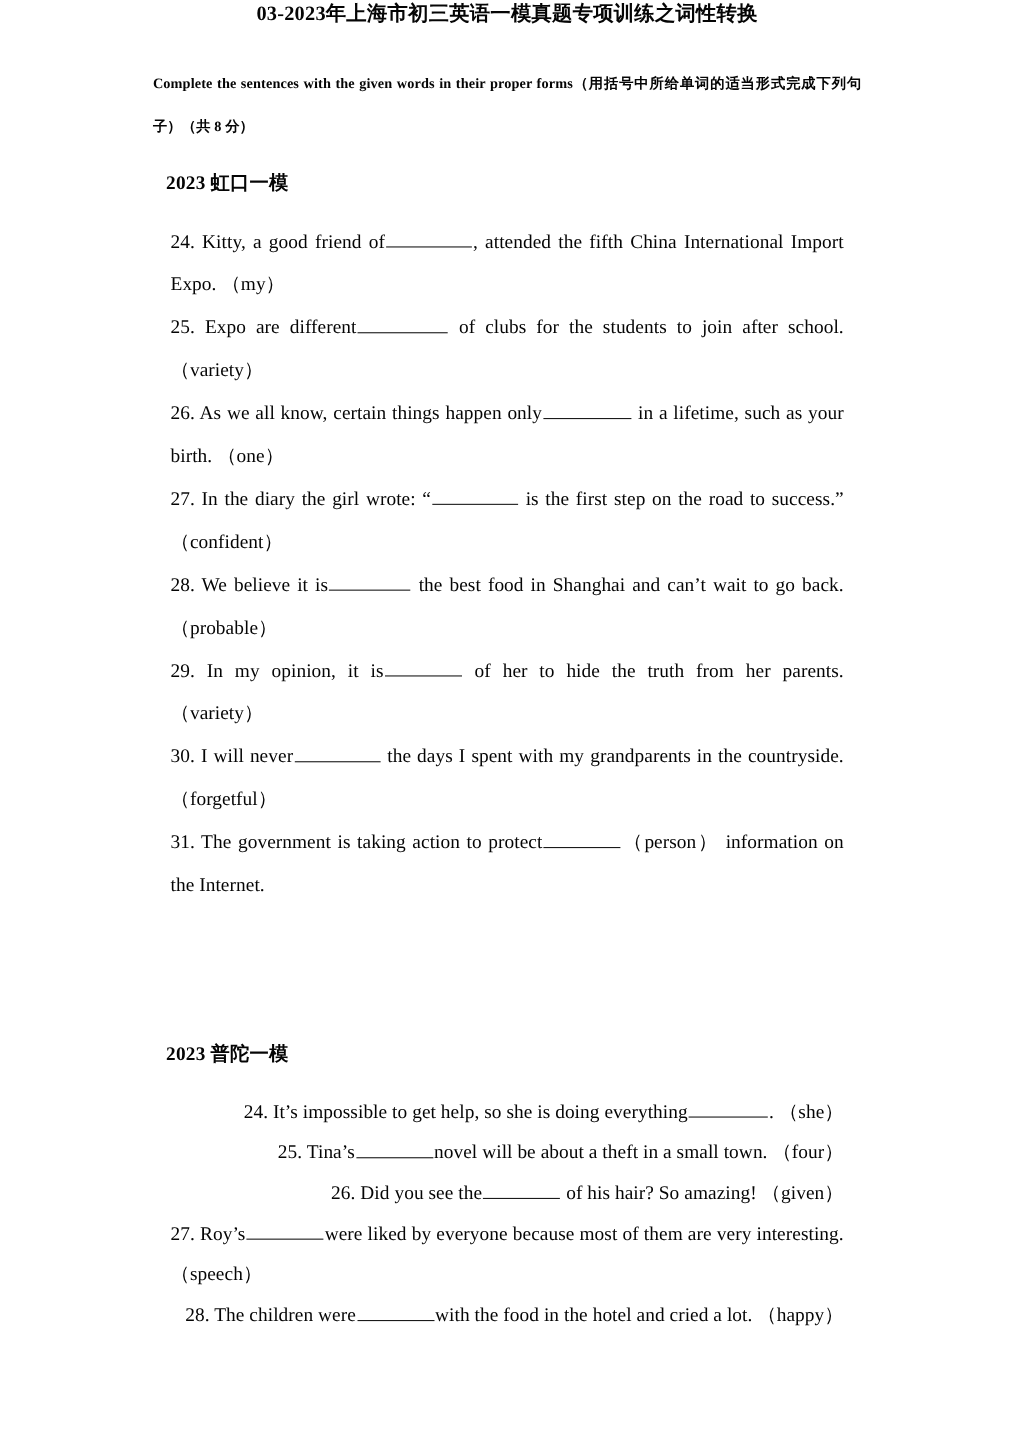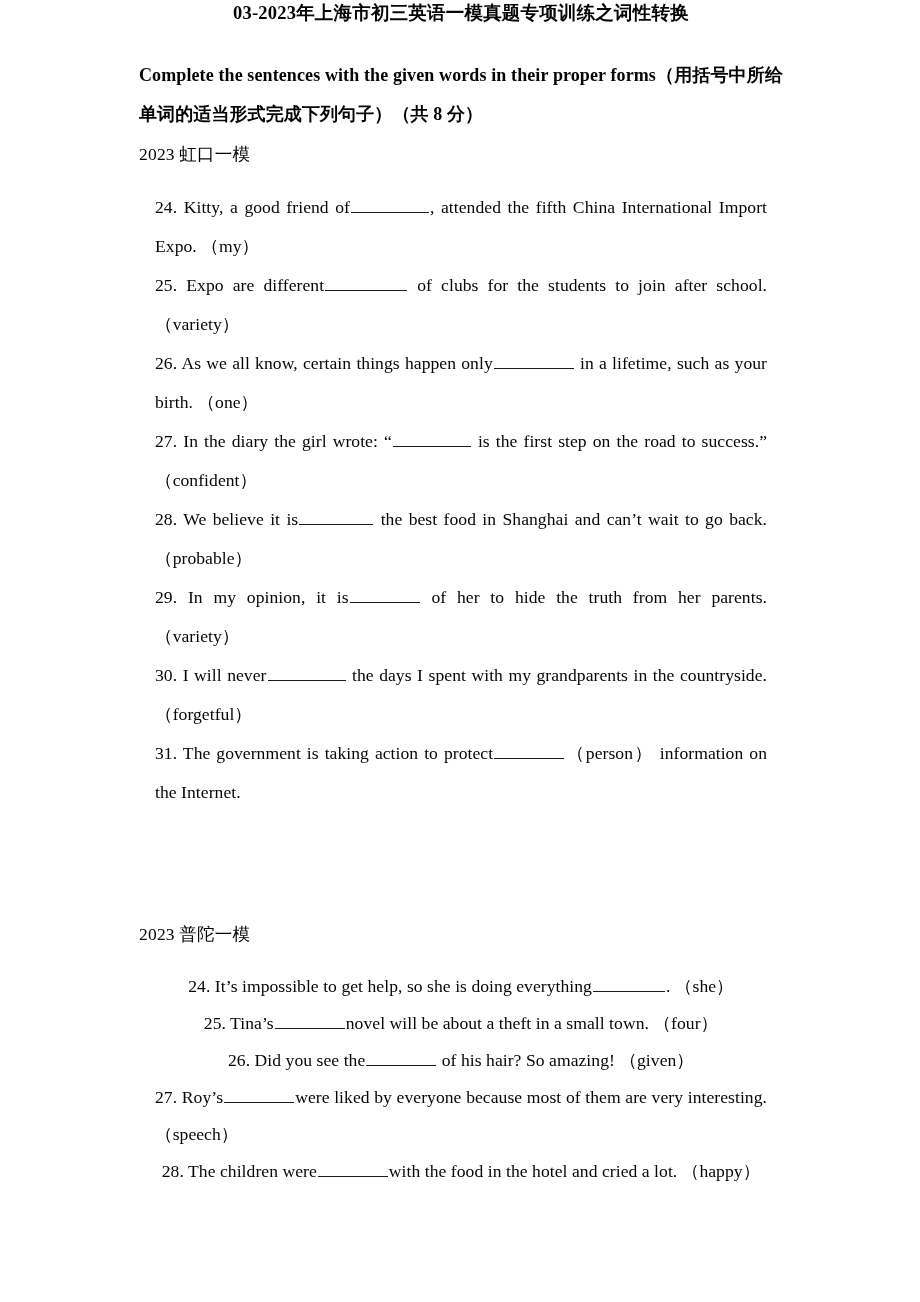--- a/index.html
+++ b/index.html
@@ -34,35 +34,35 @@
   .doc-title {
     font-size: 18.5px;
     font-weight: bold;
     text-align: center;
     letter-spacing: 0.2px;
     margin: 0;
     line-height: 26px;
   }
 
   .instruction {
-    font-size: 18px;
+    font-size: 13px;
     font-weight: bold;
     line-height: 39px;
     margin: 0;
     padding-top: 30px;
     text-align: justify;
     text-justify: inter-word;
     letter-spacing: 0.1px;
   }
 
   .section-heading {
     font-size: 17.5px;
-    font-weight: normal;
+    font-weight: bold;
     line-height: 36px;
-    margin: 0;
+    margin: 12px;
     padding-top: 2px;
     letter-spacing: 0.2px;
   }
 
   .section-heading.second {
     padding-top: 0;
   }
 
   .q-list {
     list-style: none;
@@ -74,21 +74,21 @@
     font-size: 17.6px;
     line-height: 39px;
     margin: 0;
     text-align: justify;
     text-justify: inter-word;
     letter-spacing: 0.05px;
   }
 
   
   .sec2 .q-item {
-    text-align: center;
+    text-align: right;
     line-height: 37px;
   }
   .sec2 .q-item.wrap {
     text-align: justify;
   }
 
   .blank {
     display: inline-block;
     border-bottom: 1.4px solid #1a1a1a;
     vertical-align: baseline;

